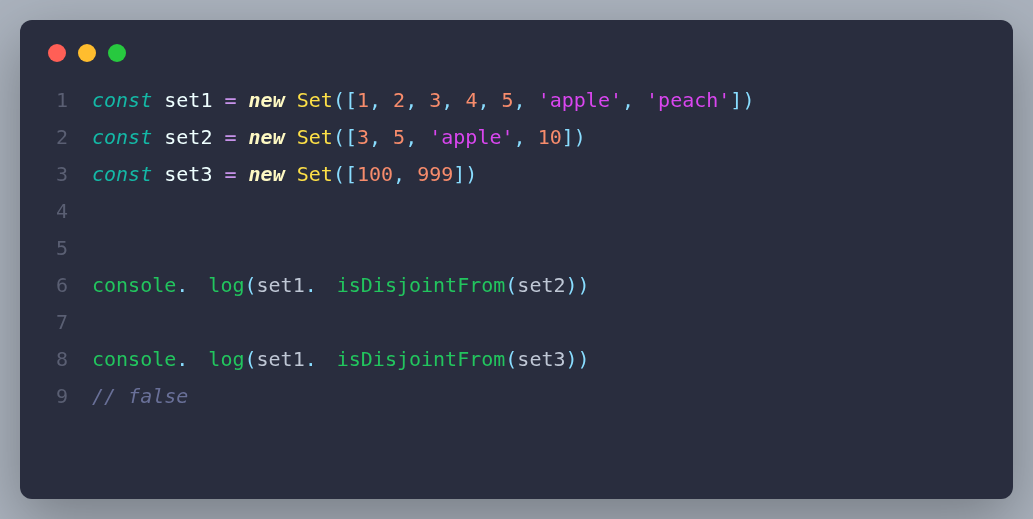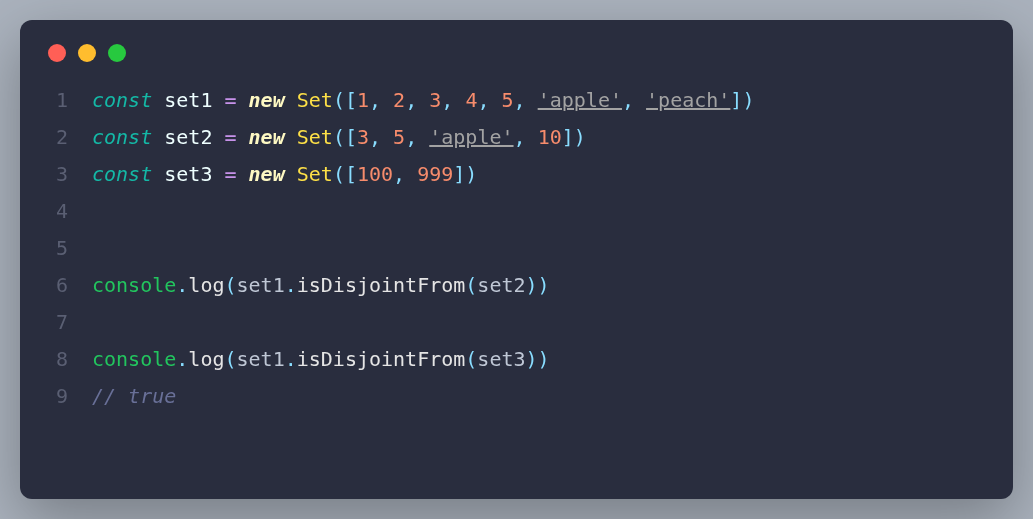--- a/index.html
+++ b/index.html
@@ -56,24 +56,24 @@
       white-space: pre;
       color: #bfc7d5;
     }
     .tok-keyword { color: #14b8a6; font-style: italic; }
     .tok-var { color: #eeffff; }
     .tok-operator { color: #c792ea; }
     .tok-new { color: #fef9c3; font-style: italic; font-weight: bold; }
     .tok-class { color: #fde047; }
     .tok-punct { color: #89ddff; }
     .tok-number { color: #f78c6c; }
-    .tok-string { color: #a3a3a3; text-decoration: underline; }
+    .tok-string { color: #d946ef; }
     .tok-comment { color: #697098; font-style: italic; }
     .tok-object { color: #22c55e; }
-    .tok-method { color: #e5e5e5; }
+    .tok-method { color: #22c55e; margin-left: 20px; }
     .tok-param { color: #bfc7d5; }
   </style>
 </head>
 <body>
 
 <div class="window">
   <div class="titlebar">
     <div class="dot dot-red"></div>
     <div class="dot dot-yellow"></div>
     <div class="dot dot-green"></div>
@@ -104,16 +104,16 @@
       </div>
       <div class="line">
         <span class="gutter">7</span>
       </div>
       <div class="line">
         <span class="gutter">8</span>
         <span class="code"><span class="tok-object">console</span><span class="tok-punct">.</span><span class="tok-method">log</span><span class="tok-punct">(</span><span class="tok-param">set1</span><span class="tok-punct">.</span><span class="tok-method">isDisjointFrom</span><span class="tok-punct">(</span><span class="tok-param">set3</span><span class="tok-punct">)</span><span class="tok-punct">)</span></span>
       </div>
       <div class="line">
         <span class="gutter">9</span>
-        <span class="code"><span class="tok-comment">// true</span></span>
+        <span class="code"><span class="tok-comment">// false</span></span>
       </div>
     </div>
 </div>
 
 </body></html>

